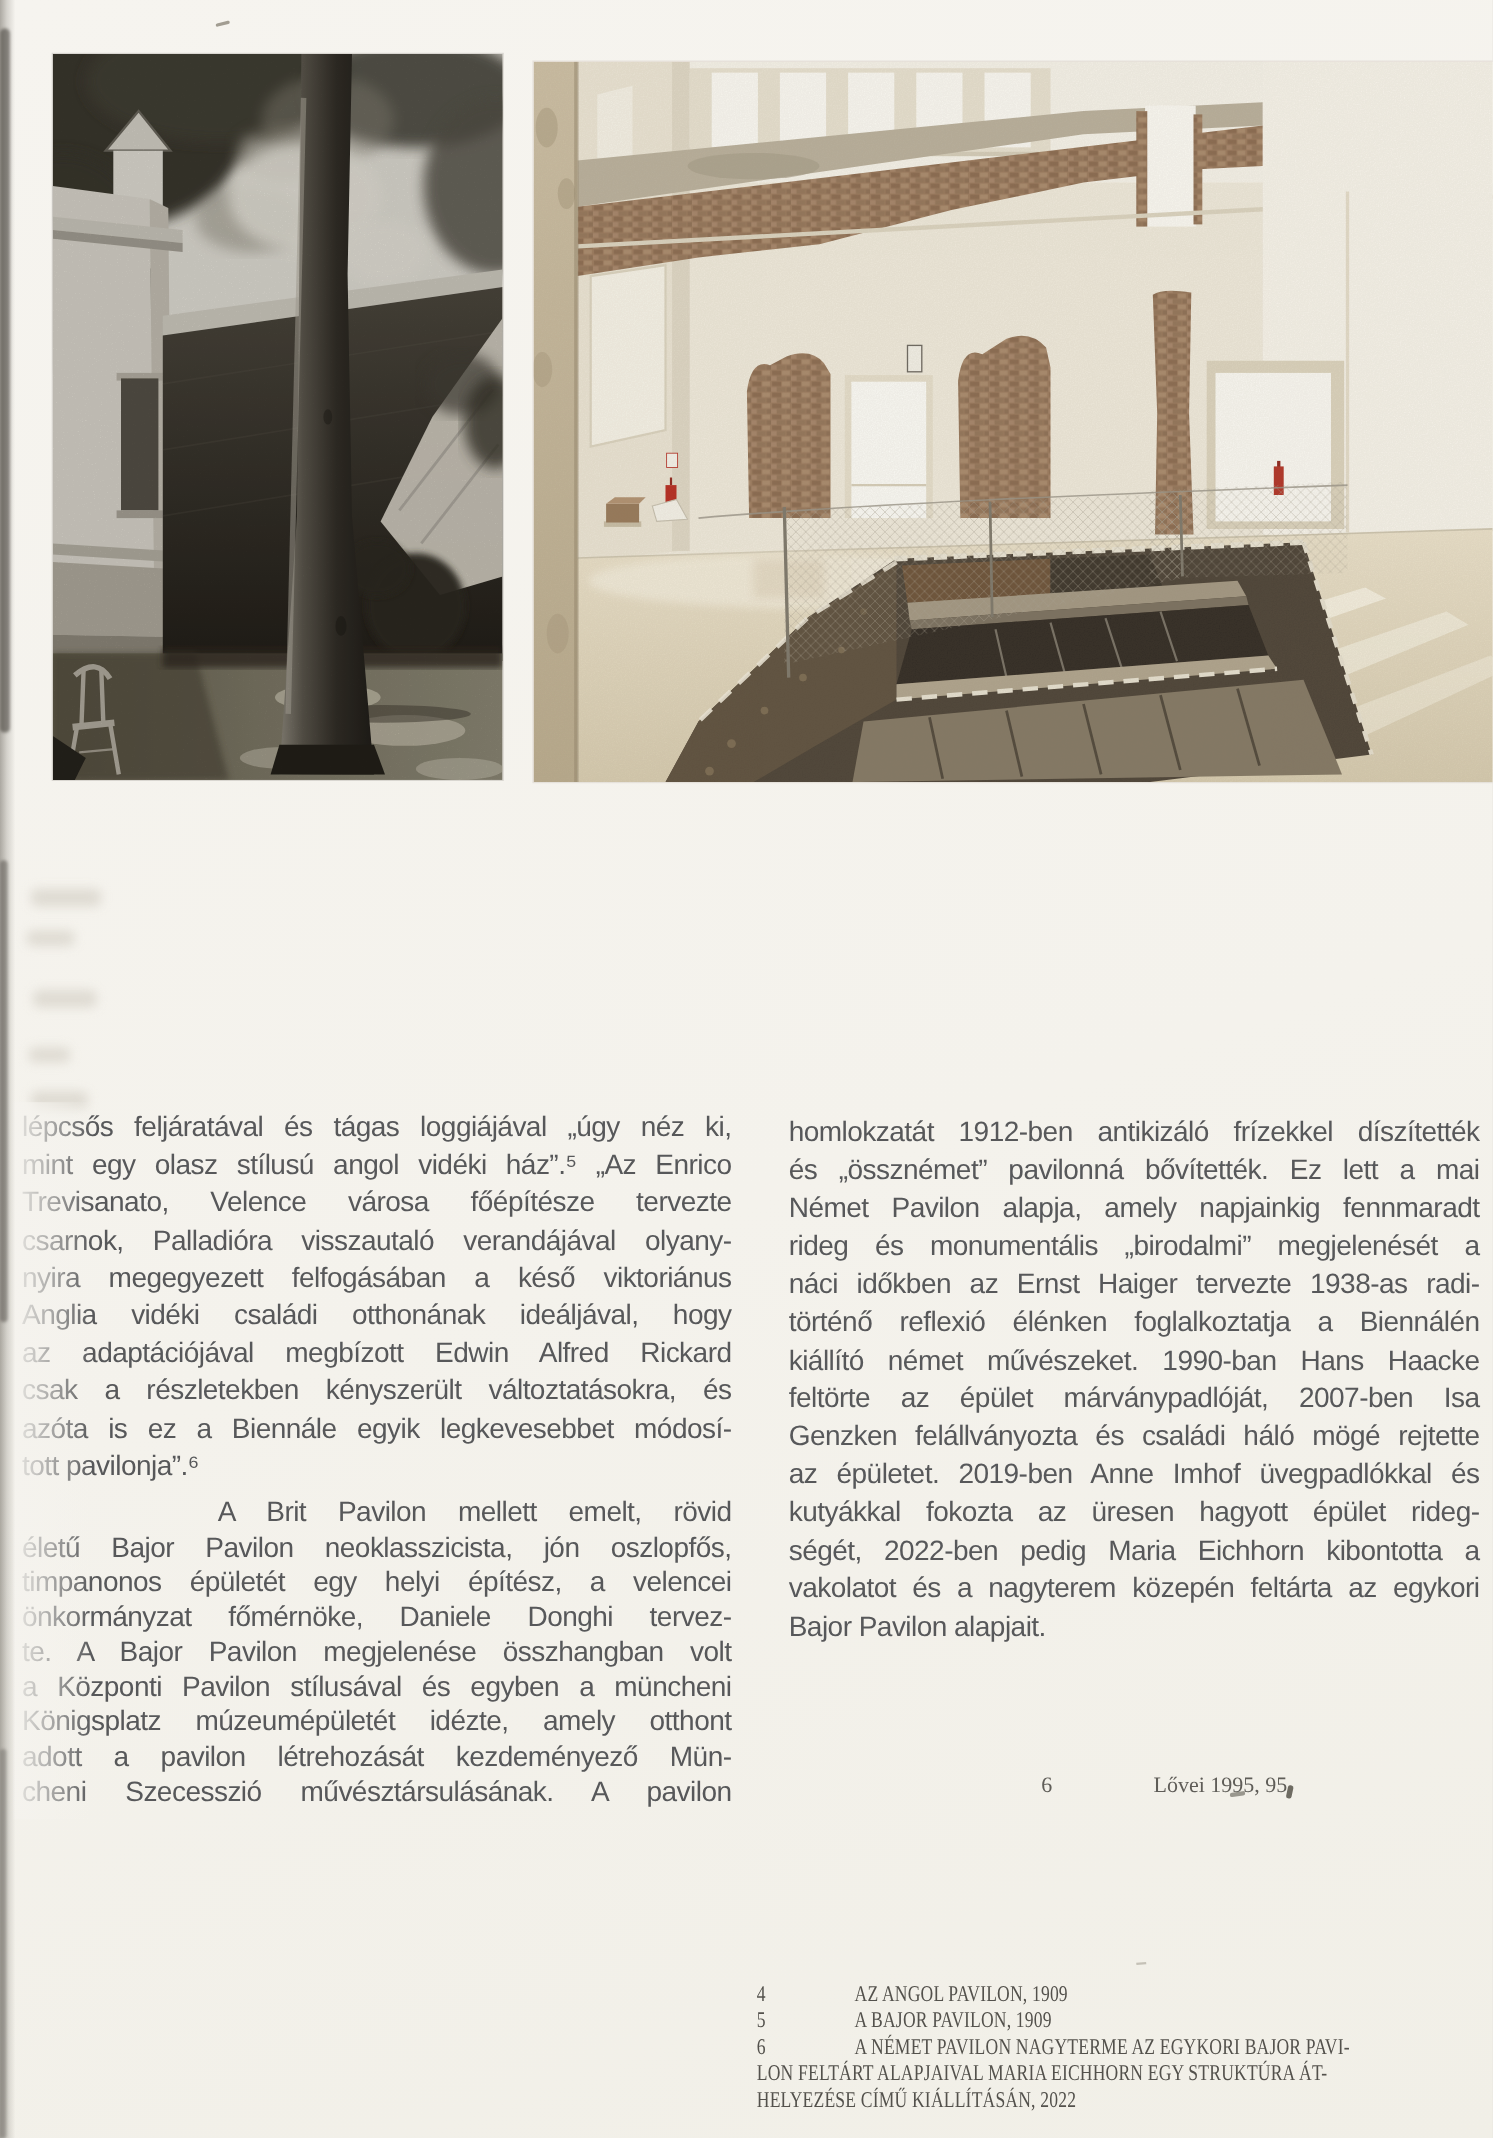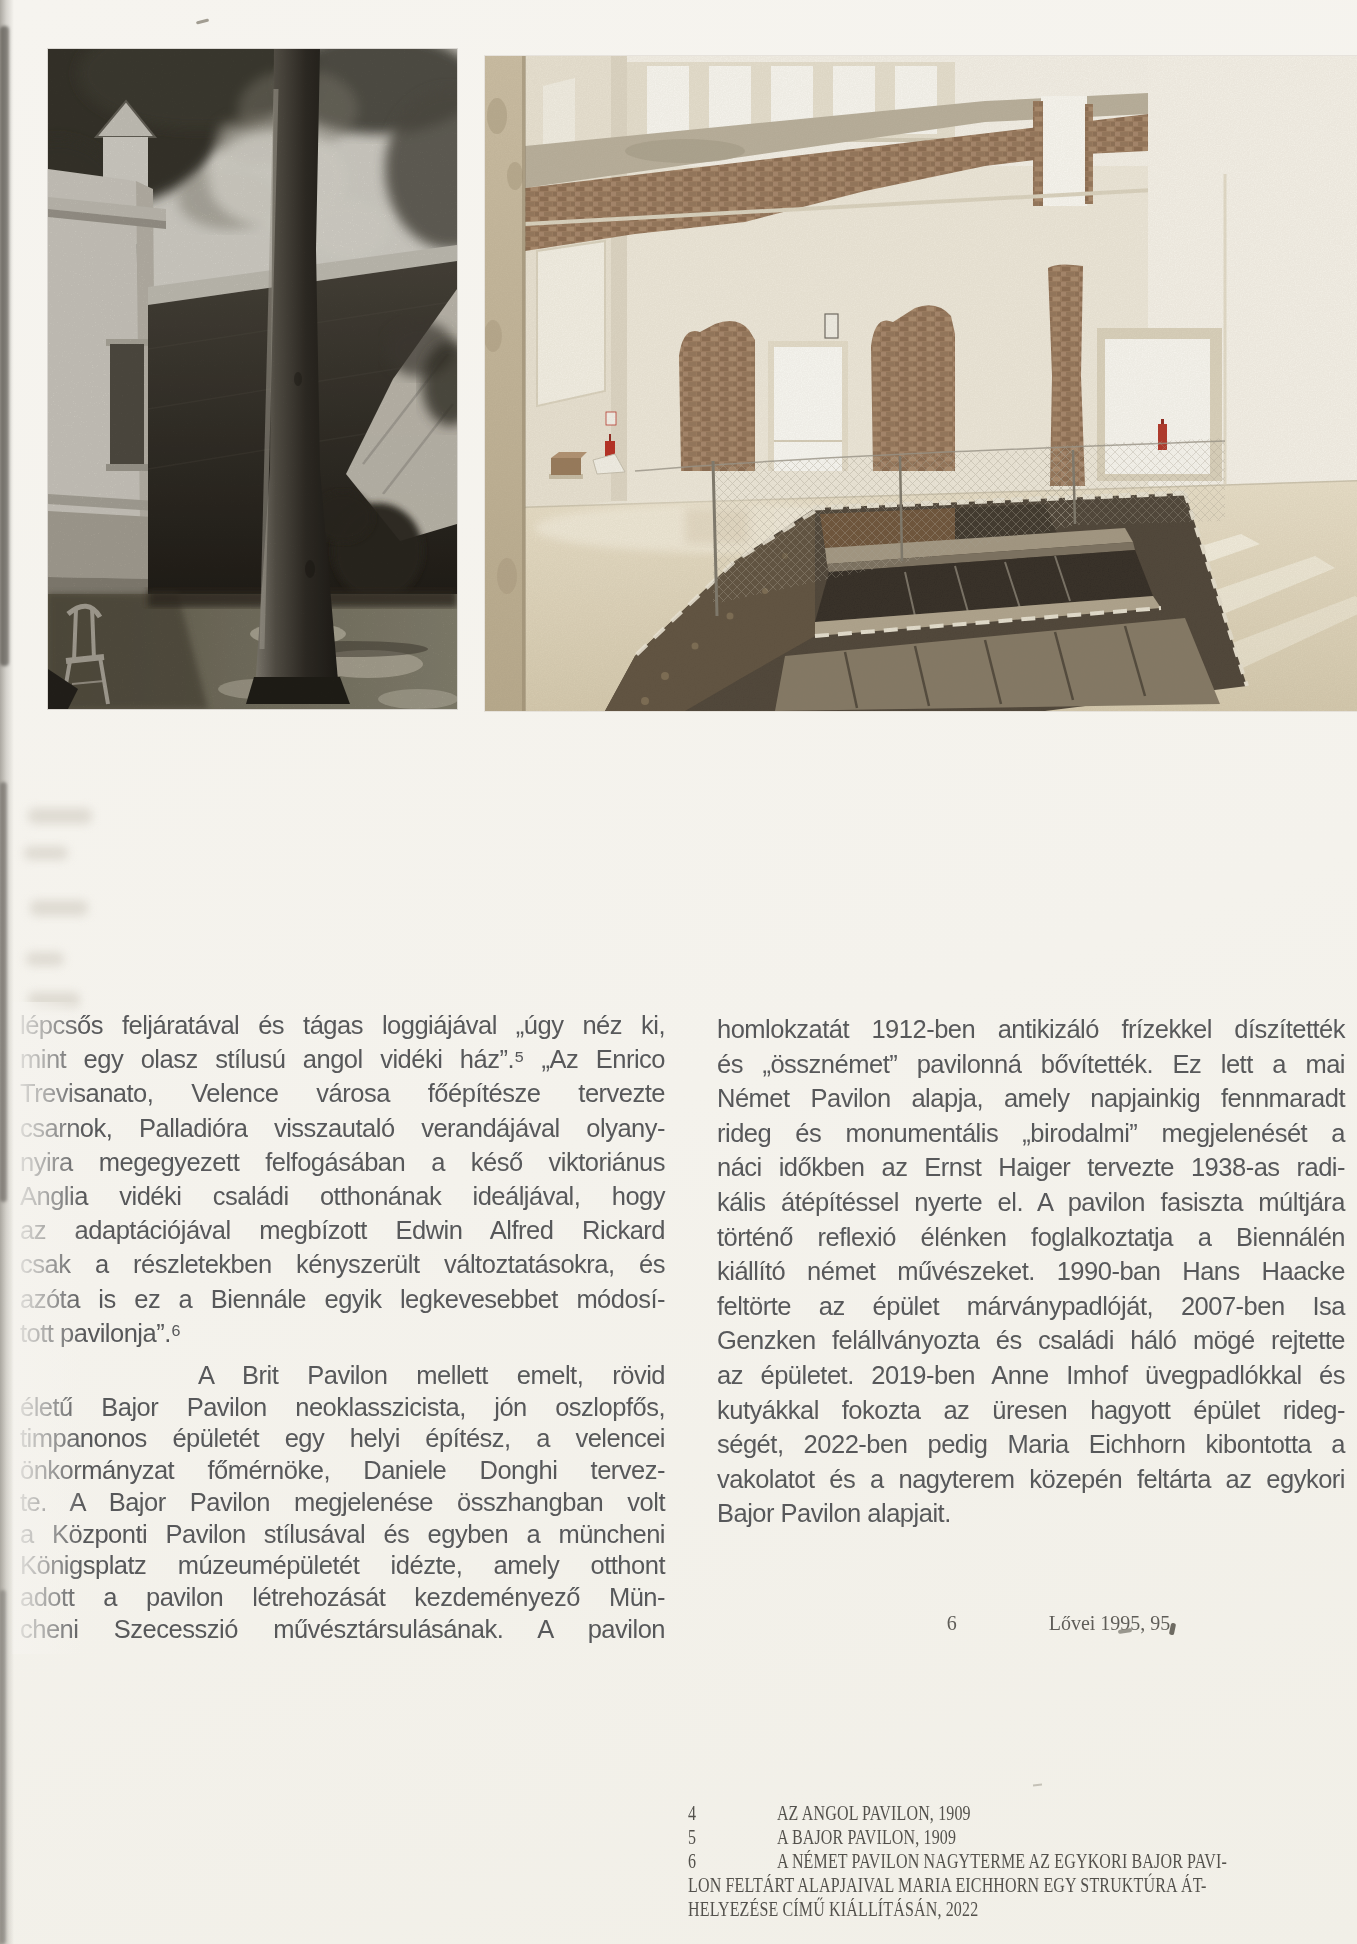--- a/index.html
+++ b/index.html
@@ -341,21 +341,20 @@
         <div class="ln">cheni Szecesszió művésztársulásának. A pavilon</div>
       </div>
     </section>
   <section class="col col-right">
       <div class="para p0">
         <div class="ln">homlokzatát 1912-ben antikizáló frízekkel díszítették</div>
         <div class="ln">és „össznémet” pavilonná bővítették. Ez lett a mai</div>
         <div class="ln">Német Pavilon alapja, amely napjainkig fennmaradt</div>
         <div class="ln">rideg és monumentális „birodalmi” megjelenését a</div>
         <div class="ln">náci időkben az Ernst Haiger tervezte 1938-as radi-</div>
-        <div class="ln">kális átépítéssel nyerte el. A pavilon fasiszta múltjára</div>
         <div class="ln">történő reflexió élénken foglalkoztatja a Biennálén</div>
         <div class="ln">kiállító német művészeket. 1990-ban Hans Haacke</div>
         <div class="ln">feltörte az épület márványpadlóját, 2007-ben Isa</div>
         <div class="ln">Genzken felállványozta és családi háló mögé rejtette</div>
         <div class="ln">az épületet. 2019-ben Anne Imhof üvegpadlókkal és</div>
         <div class="ln">kutyákkal fokozta az üresen hagyott épület rideg-</div>
         <div class="ln">ségét, 2022-ben pedig Maria Eichhorn kibontotta a</div>
         <div class="ln">vakolatot és a nagyterem közepén feltárta az egykori</div>
         <div class="ln end">Bajor Pavilon alapjait.</div>
       </div>

